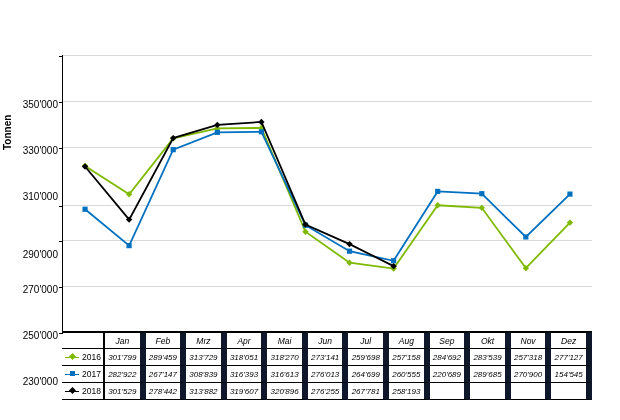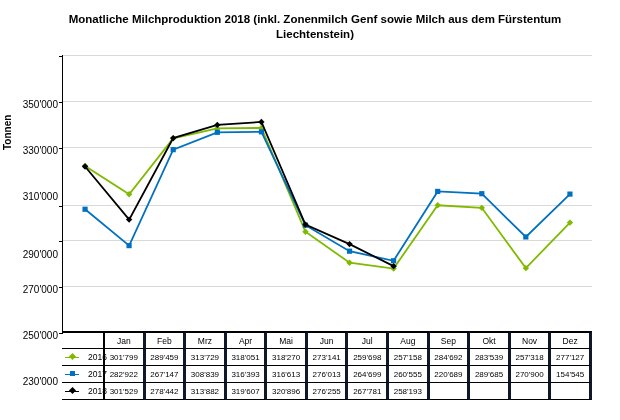--- a/index.html
+++ b/index.html
@@ -95,37 +95,38 @@
   .cell-label {
     width: 42px;
     flex: 0 0 42px;
     display: flex;
     align-items: center;
     justify-content: flex-start;
     padding-left: 3px;
     box-sizing: border-box;
     border-right: 1px solid #000;
     border-bottom: 1px solid #000;
-    gap: 9px;
+    gap: 3px;
   }
   .cell-label.head {
     border-right: 1px solid #000;
     border-bottom: 1px solid #000;
     border-top: 1px solid #000;
     border-left: 0;
   }
   .cell {
     flex: 1 1 0;
     display: flex;
     align-items: center;
     justify-content: center;
-    border-right: 3px solid #0f172a;
+    border-right: 6px solid #0f172a;
     border-bottom: 1px solid #000;
     box-sizing: border-box;
     font-size: 8px;
+    font-style: italic;
   }
   .cell.head {
     border-top: 1px solid #000;
     font-size: 8.5px;
   }
   .cell.first { border-left: 1px solid #000; }
   .legmark {
     width: 14px;
     height: 9px;
     position: relative;
@@ -202,21 +203,20 @@
     line-height: 9px;
   }
   .cyl-text .big { font-size: 7.5px; }
   .cyl-text .sp { display: block; height: 8px; }
 </style>
 </head>
 <body>
 
 <div id="root">
 
-  <div class="title">Monatliche Milchproduktion 2018 (inkl. Zonenmilch Genf sowie Milch aus dem Fürstentum Liechtenstein)</div>
 
   <div class="ylabel">Tonnen</div>
 
   <div class="plot">
     <div id="gridlines">
         <div class="gridline" style="top: 277px; border-top: 1px solid transparent;">
           <span class="ytick">230'000</span>
           <span class="tickmark"></span>
         </div>
         <div class="gridline" style="top: 230.833px;">

